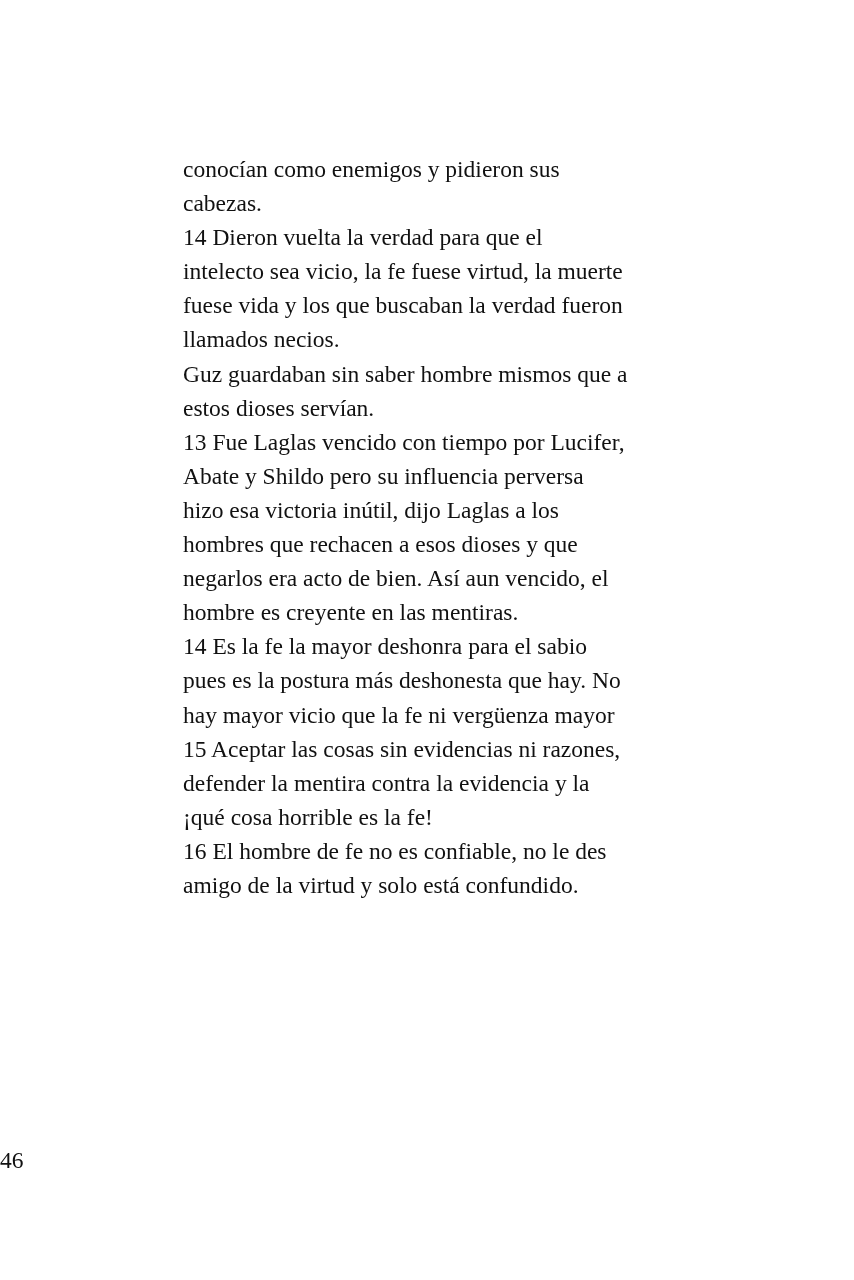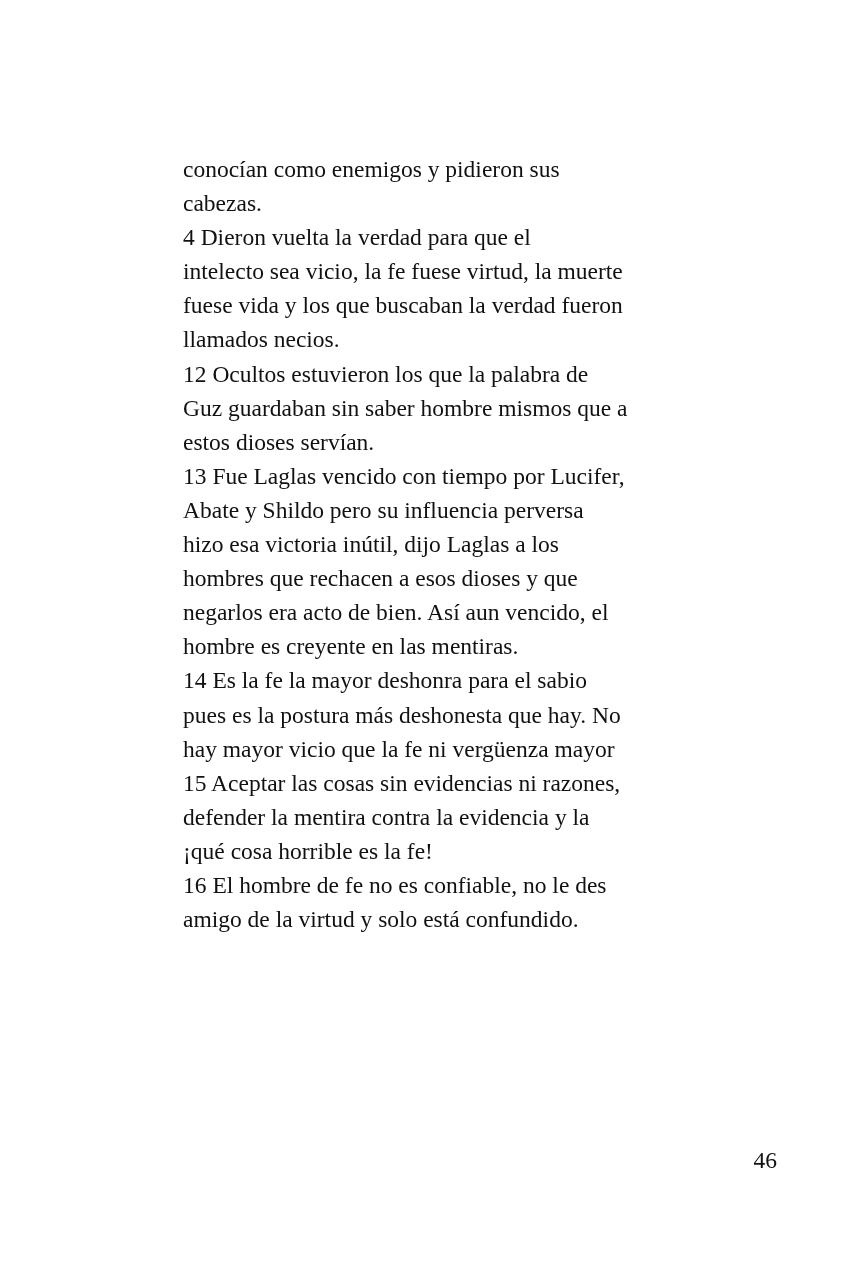--- a/index.html
+++ b/index.html
@@ -25,36 +25,35 @@
     }
     .line {
       display: block;
       white-space: nowrap;
     }
     .page-number {
       position: absolute;
       left: 0;
       width: 777px;
       top: 1145px;
-      text-align: right;
+      text-align: left;
       font-size: 23.5px;
       line-height: 30px;
     }
   </style>
 </head>
 <body>
 
 <div class="page-body">
   <span class="line">conocían como enemigos y pidieron sus</span>
   <span class="line">cabezas.</span>
-  <span class="line">4 Dieron vuelta la verdad para que el</span>
+  <span class="line">14 Dieron vuelta la verdad para que el</span>
   <span class="line">intelecto sea vicio, la fe fuese virtud, la muerte</span>
   <span class="line">fuese vida y los que buscaban la verdad fueron</span>
   <span class="line">llamados necios.</span>
-  <span class="line">12 Ocultos estuvieron los que la palabra de</span>
   <span class="line">Guz guardaban sin saber hombre mismos que a</span>
   <span class="line">estos dioses servían.</span>
   <span class="line">13 Fue Laglas vencido con tiempo por Lucifer,</span>
   <span class="line">Abate y Shildo pero su influencia perversa</span>
   <span class="line">hizo esa victoria inútil, dijo Laglas a los</span>
   <span class="line">hombres que rechacen a esos dioses y que</span>
   <span class="line">negarlos era acto de bien. Así aun vencido, el</span>
   <span class="line">hombre es creyente en las mentiras.</span>
   <span class="line">14 Es la fe la mayor deshonra para el sabio</span>
   <span class="line">pues es la postura más deshonesta que hay. No</span>

